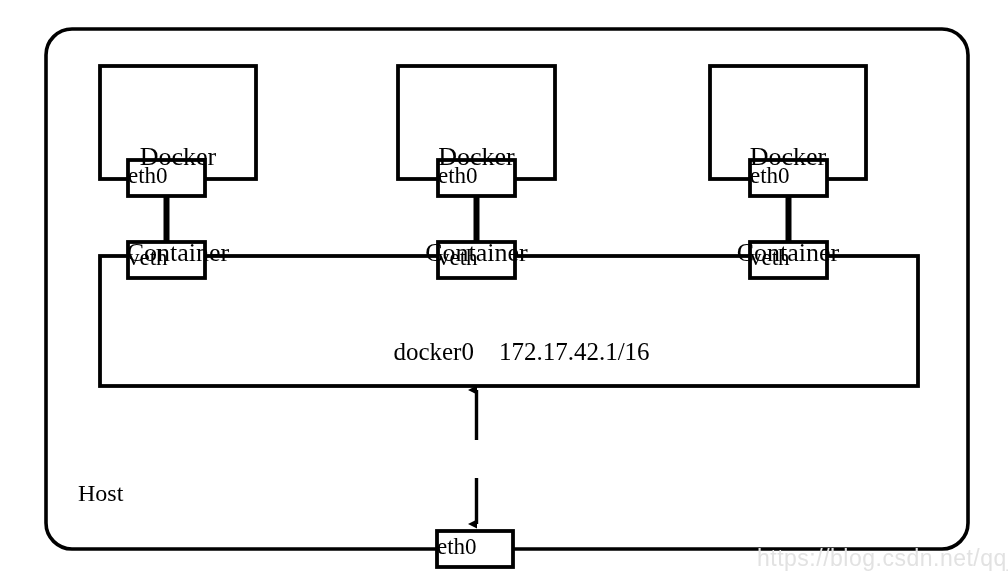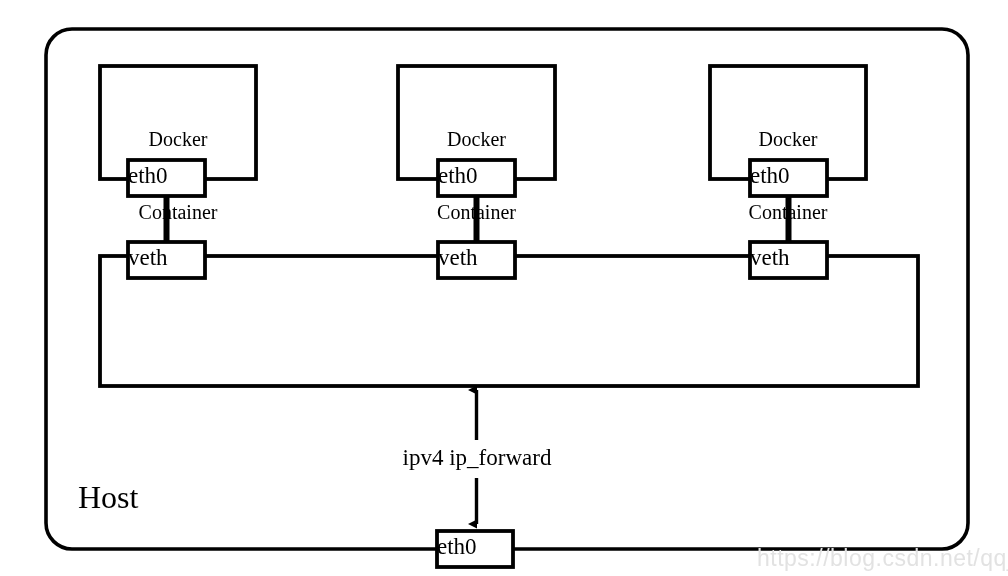--- a/index.html
+++ b/index.html
@@ -30,31 +30,31 @@
     font-family: "Liberation Serif", "DejaVu Serif", serif;
     line-height: 1.05;
     -webkit-font-smoothing: none;
   }
   .box-label {
     text-align: left;
     font-size: 23px;
   }
   .container-title {
     text-align: center;
-    font-size: 20px;
+    font-size: 26px;
     line-height: 1.22;
   }
   .bridge-label {
     font-size: 25px;
   }
   .forward-label {
     font-size: 23px;
   }
   .host-label {
-    font-size: 32px;
+    font-size: 24px;
   }
   .watermark {
     position: absolute;
     font-family: "Liberation Sans", "DejaVu Sans", sans-serif;
     font-size: 23px;
     color: #e2e2e2;
     white-space: pre;
     letter-spacing: 0.5px;
     user-select: none;
   }
@@ -116,22 +116,24 @@
   <div class="lbl box-label" style="left:438px; top:164px; width:77px;">eth0</div>
   <div class="lbl box-label" style="left:438px; top:246px; width:77px;">veth</div>
 
   <div class="lbl container-title" style="left:710px; top:78px; width:156px;">
     <div>Docker</div>
     <div>Container</div>
   </div>
   <div class="lbl box-label" style="left:750px; top:164px; width:77px;">eth0</div>
   <div class="lbl box-label" style="left:750px; top:246px; width:77px;">veth</div>
 
+  <div class="lbl bridge-label" style="left:100px; top:313px; width:818px; text-align:center;">
+    <span>docker0</span><span>&nbsp;&nbsp;&nbsp;&nbsp;</span><span>172.17.42.1/16</span>
+  </div>
 
-  <div class="lbl forward-label" style="left:277px; top:446px; width:400px; text-align:center;">ipv4 ip_forward</div>
 
   <div class="lbl host-label" style="left:78px; top:481px;">Host</div>
 
   <div class="lbl box-label" style="left:437px; top:535px; width:76px;">eth0</div>
 
   <div class="watermark" style="left:757px; top:545px;">https://blog.csdn.net/qq_31430665</div>
 
 </div>
 
 </body></html>

